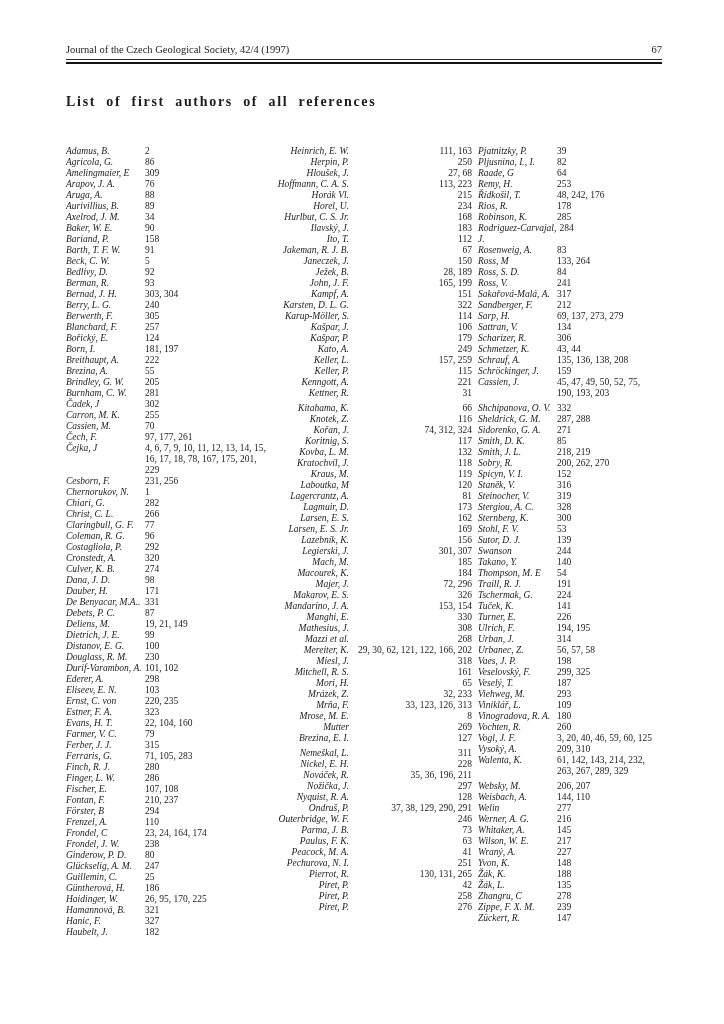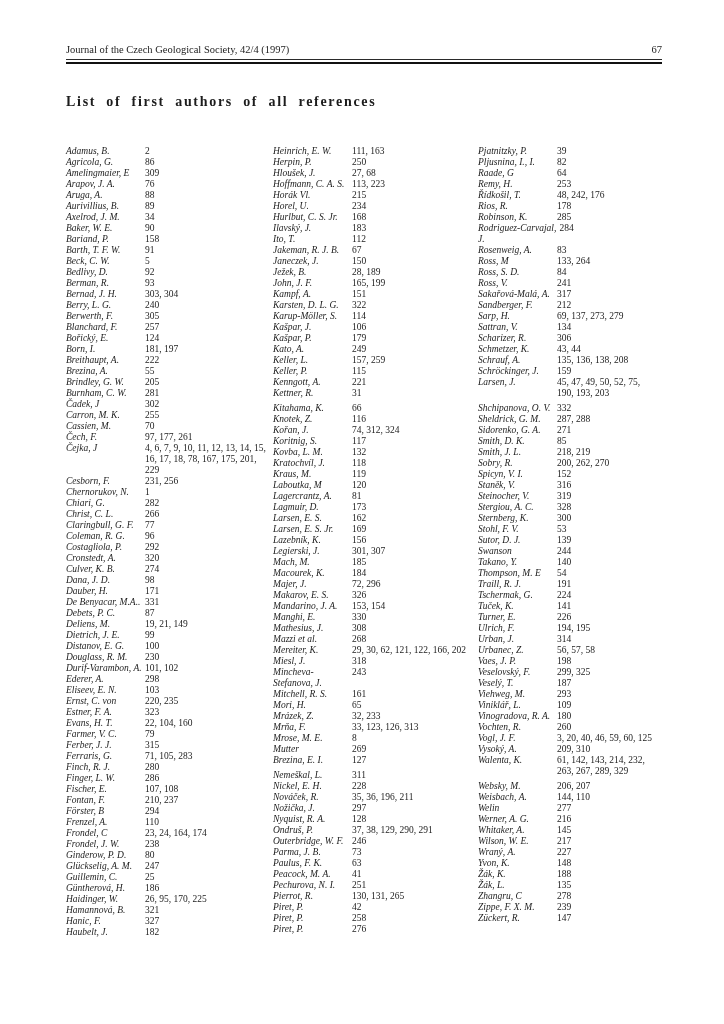--- a/index.html
+++ b/index.html
@@ -9,21 +9,21 @@
     overflow:hidden;
   }
   .content{padding:44px 62px 0 66px;}
   .header-row{display:flex;justify-content:space-between;align-items:baseline;
     font-size:10.5px;line-height:12px;}
   .rule{margin-top:3px;height:2px;border-top:1px solid #2a2a2a;border-bottom:2px solid #111;}
   .doc-title{margin-top:30px;font-weight:bold;font-size:14px;letter-spacing:1.7px;word-spacing:5px;}
   .list{margin-top:15px;display:flex;}
   .col{box-sizing:border-box;margin-top:21px;}
   .col-0{width:207px;}
-  .col-1{width:205px;}
+  .col-1{width:205px;text-align:right;}
   .col-2{flex:1;}
   .row{display:flex;align-items:flex-start;font-size:9.5px;line-height:11px;padding-right:6px;}
   .row.gap{margin-top:4px;}
   .nm{font-style:italic;flex:0 0 auto;min-width:79px;padding-right:3px;box-sizing:border-box;}
   .pg{flex:1 1 auto;}
 </style>
 </head>
 <body>
 
 <div class="page">
@@ -503,24 +503,20 @@
           </div>
           <div class="row">
             <span class="nm"><span>Mereiter, K.</span></span>
             <span class="pg">29, 30, 62, 121, 122, 166, 202</span>
           </div>
           <div class="row">
             <span class="nm"><span>Miesl, J.</span></span>
             <span class="pg">318</span>
           </div>
           <div class="row">
-            <span class="nm"><span>Mincheva-</span><br><span>Stefanova, J.</span></span>
-            <span class="pg">243</span>
-          </div>
-          <div class="row">
             <span class="nm"><span>Mitchell, R. S.</span></span>
             <span class="pg">161</span>
           </div>
           <div class="row">
             <span class="nm"><span>Mori, H.</span></span>
             <span class="pg">65</span>
           </div>
           <div class="row">
             <span class="nm"><span>Mrázek, Z.</span></span>
             <span class="pg">32, 233</span>
@@ -677,21 +673,21 @@
           </div>
           <div class="row">
             <span class="nm"><span>Schrauf, A.</span></span>
             <span class="pg">135, 136, 138, 208</span>
           </div>
           <div class="row">
             <span class="nm"><span>Schröckinger, J.</span></span>
             <span class="pg">159</span>
           </div>
           <div class="row">
-            <span class="nm"><span>Larsen, J.</span></span>
+            <span class="nm"><span>Cassien, J.</span></span>
             <span class="pg">45, 47, 49, 50, 52, 75, 190, 193, 203</span>
           </div>
           <div class="row gap">
             <span class="nm"><span>Shchipanova, O. V.</span></span>
             <span class="pg">332</span>
           </div>
           <div class="row">
             <span class="nm"><span>Sheldrick, G. M.</span></span>
             <span class="pg">287, 288</span>
           </div>

